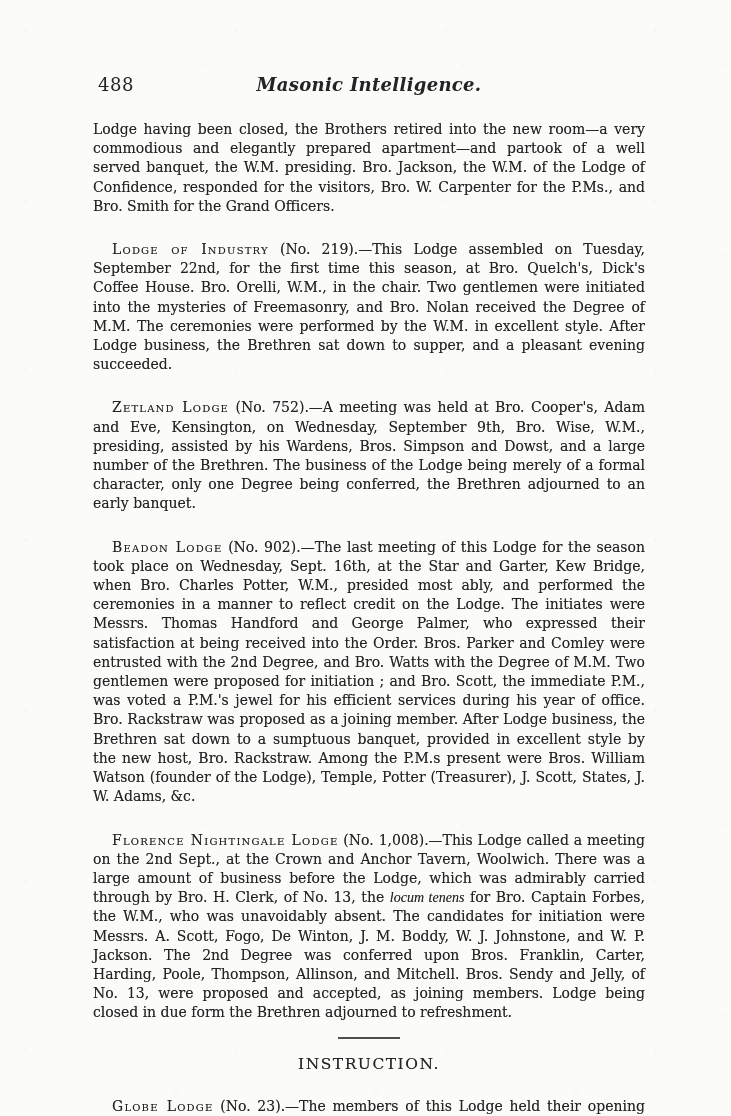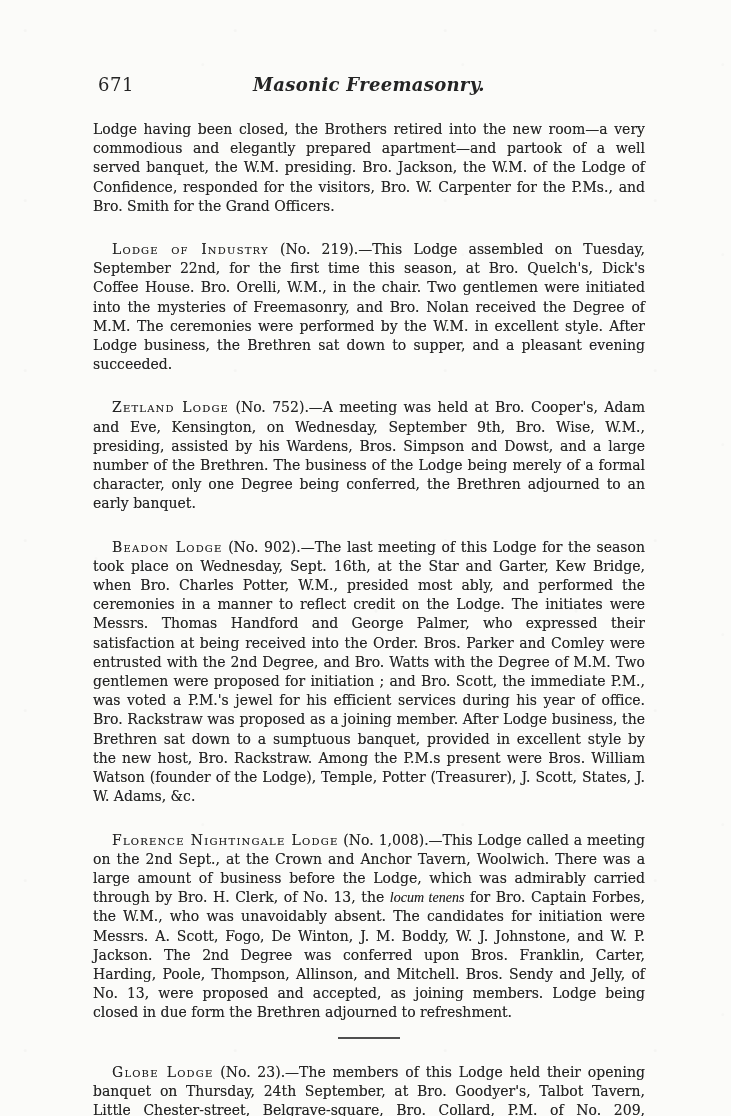--- a/index.html
+++ b/index.html
@@ -83,29 +83,30 @@
     letter-spacing: 1.5px;
     margin: 0 0 10px 0;
     text-shadow: 0 0 0.5px rgba(20,20,20,0.45);
   }
 </style>
 </head>
 <body>
 
 <div class="text-column">
   <div class="page-header">
-    <span class="page-number">671</span>
-    <h1 class="running-title">Masonic Freemasonry.</h1>
+    <span class="page-number">488</span>
+    <h1 class="running-title">Masonic Intelligence.</h1>
   </div>
   <div id="article-body">
       <section>
         <p class="para"><span class="seg-normal">Lodge having been closed, the Brothers retired into the new room—a very commodious and elegantly prepared apartment—and partook of a well served banquet, the W.M. presiding.  Bro. Jackson, the W.M. of the Lodge of Confidence, responded for the visitors, Bro. W. Carpenter for the P.Ms., and Bro. Smith for the Grand Officers.</span></p>
         <p class="para indent"><span class="seg-smallcaps">Lodge of Industry</span><span class="seg-normal"> (No. 219).—This Lodge assembled on Tuesday, September 22nd, for the first time this season, at Bro. Quelch's, Dick's Coffee House. Bro. Orelli, W.M., in the chair.  Two gentlemen were initiated into the mysteries of Freemasonry, and Bro. Nolan received the Degree of M.M.  The ceremonies were performed by the W.M. in excellent style.  After Lodge business, the Brethren sat down to supper, and a pleasant evening succeeded.</span></p>
         <p class="para indent"><span class="seg-smallcaps">Zetland Lodge</span><span class="seg-normal"> (No. 752).—A meeting was held at Bro. Cooper's, Adam and Eve, Kensington, on Wednesday, September 9th, Bro. Wise, W.M., presiding, assisted by his Wardens, Bros. Simpson and Dowst, and a large number of the Brethren.  The business of the Lodge being merely of a formal character, only one Degree being conferred, the Brethren adjourned to an early banquet.</span></p>
         <p class="para indent"><span class="seg-smallcaps">Beadon Lodge</span><span class="seg-normal"> (No. 902).—The last meeting of this Lodge for the season took place on Wednesday, Sept. 16th, at the Star and Garter, Kew Bridge, when Bro. Charles Potter, W.M., presided most ably, and performed the ceremonies in a manner to reflect credit on the Lodge.  The initiates were Messrs. Thomas Handford and George Palmer, who expressed their satisfaction at being received into the Order.  Bros. Parker and Comley were entrusted with the 2nd Degree, and Bro. Watts with the Degree of M.M.  Two gentlemen were proposed for initiation ; and Bro. Scott, the immediate P.M., was voted a P.M.'s jewel for his efficient services during his year of office.  Bro. Rackstraw was proposed as a joining member.  After Lodge business, the Brethren sat down to a sumptuous banquet, provided in excellent style by the new host, Bro. Rackstraw.  Among the P.M.s present were Bros. William Watson (founder of the Lodge), Temple, Potter (Treasurer), J. Scott, States, J. W. Adams, &amp;c.</span></p>
         <p class="para indent"><span class="seg-smallcaps">Florence Nightingale Lodge</span><span class="seg-normal"> (No. 1,008).—This Lodge called a meeting on the 2nd Sept., at the Crown and Anchor Tavern, Woolwich.  There was a large amount of business before the Lodge, which was admirably carried through by Bro. H. Clerk, of No. 13, the </span><span class="seg-italic">locum tenens</span><span class="seg-normal"> for Bro. Captain Forbes, the W.M., who was unavoidably absent.  The candidates for initiation were Messrs. A. Scott, Fogo, De Winton, J. M. Boddy, W. J. Johnstone, and W. P. Jackson.  The 2nd Degree was conferred upon Bros. Franklin, Carter, Harding, Poole, Thompson, Allinson, and Mitchell.  Bros. Sendy and Jelly, of No. 13, were proposed and accepted, as joining members.  Lodge being closed in due form the Brethren adjourned to refreshment.</span></p>
       </section>
       <section>
         <div class="divider"></div>
+        <h2 class="section-heading">INSTRUCTION.</h2>
         <p class="para indent"><span class="seg-smallcaps">Globe Lodge</span><span class="seg-normal"> (No. 23).—The members of this Lodge held their opening banquet on Thursday, 24th September, at Bro. Goodyer's, Talbot Tavern, Little Chester-street, Belgrave-square, Bro. Collard, P.M. of No. 209, presiding as W.M., supported by Bros. Carter, as S.W. ; Nicholson, P.M., No. 201, J.W. ; also by Bros. P.Ms. Emmens, Kennedy, G. Gurton, No. 201 ; Queely, No. 219 ; Harrison and Hammett, No. 9.  The W.Ms. present were Bros. Blackburn, No. 169 ; Levinson, No. 209 ; Orelli, No. 219 ; and John Gurton, No. 211. The sections in the first lecture were exceedingly well worked, the questions being put by the presiding Master.  The Lodge having been closed in due form, the Brethren sat down to a sumptuous dinner.  After the removal of the cloth, the chairman proposed the usual toasts, in eloquent terms, and the Brethren retired at an early hour.  Several excellent songs were well given during the evening by Bros. John Gurton, Emmens, Grimes, Burch, &amp;c.</span></p>
       </section>
     </div>
 </div>
 
 </body></html>

